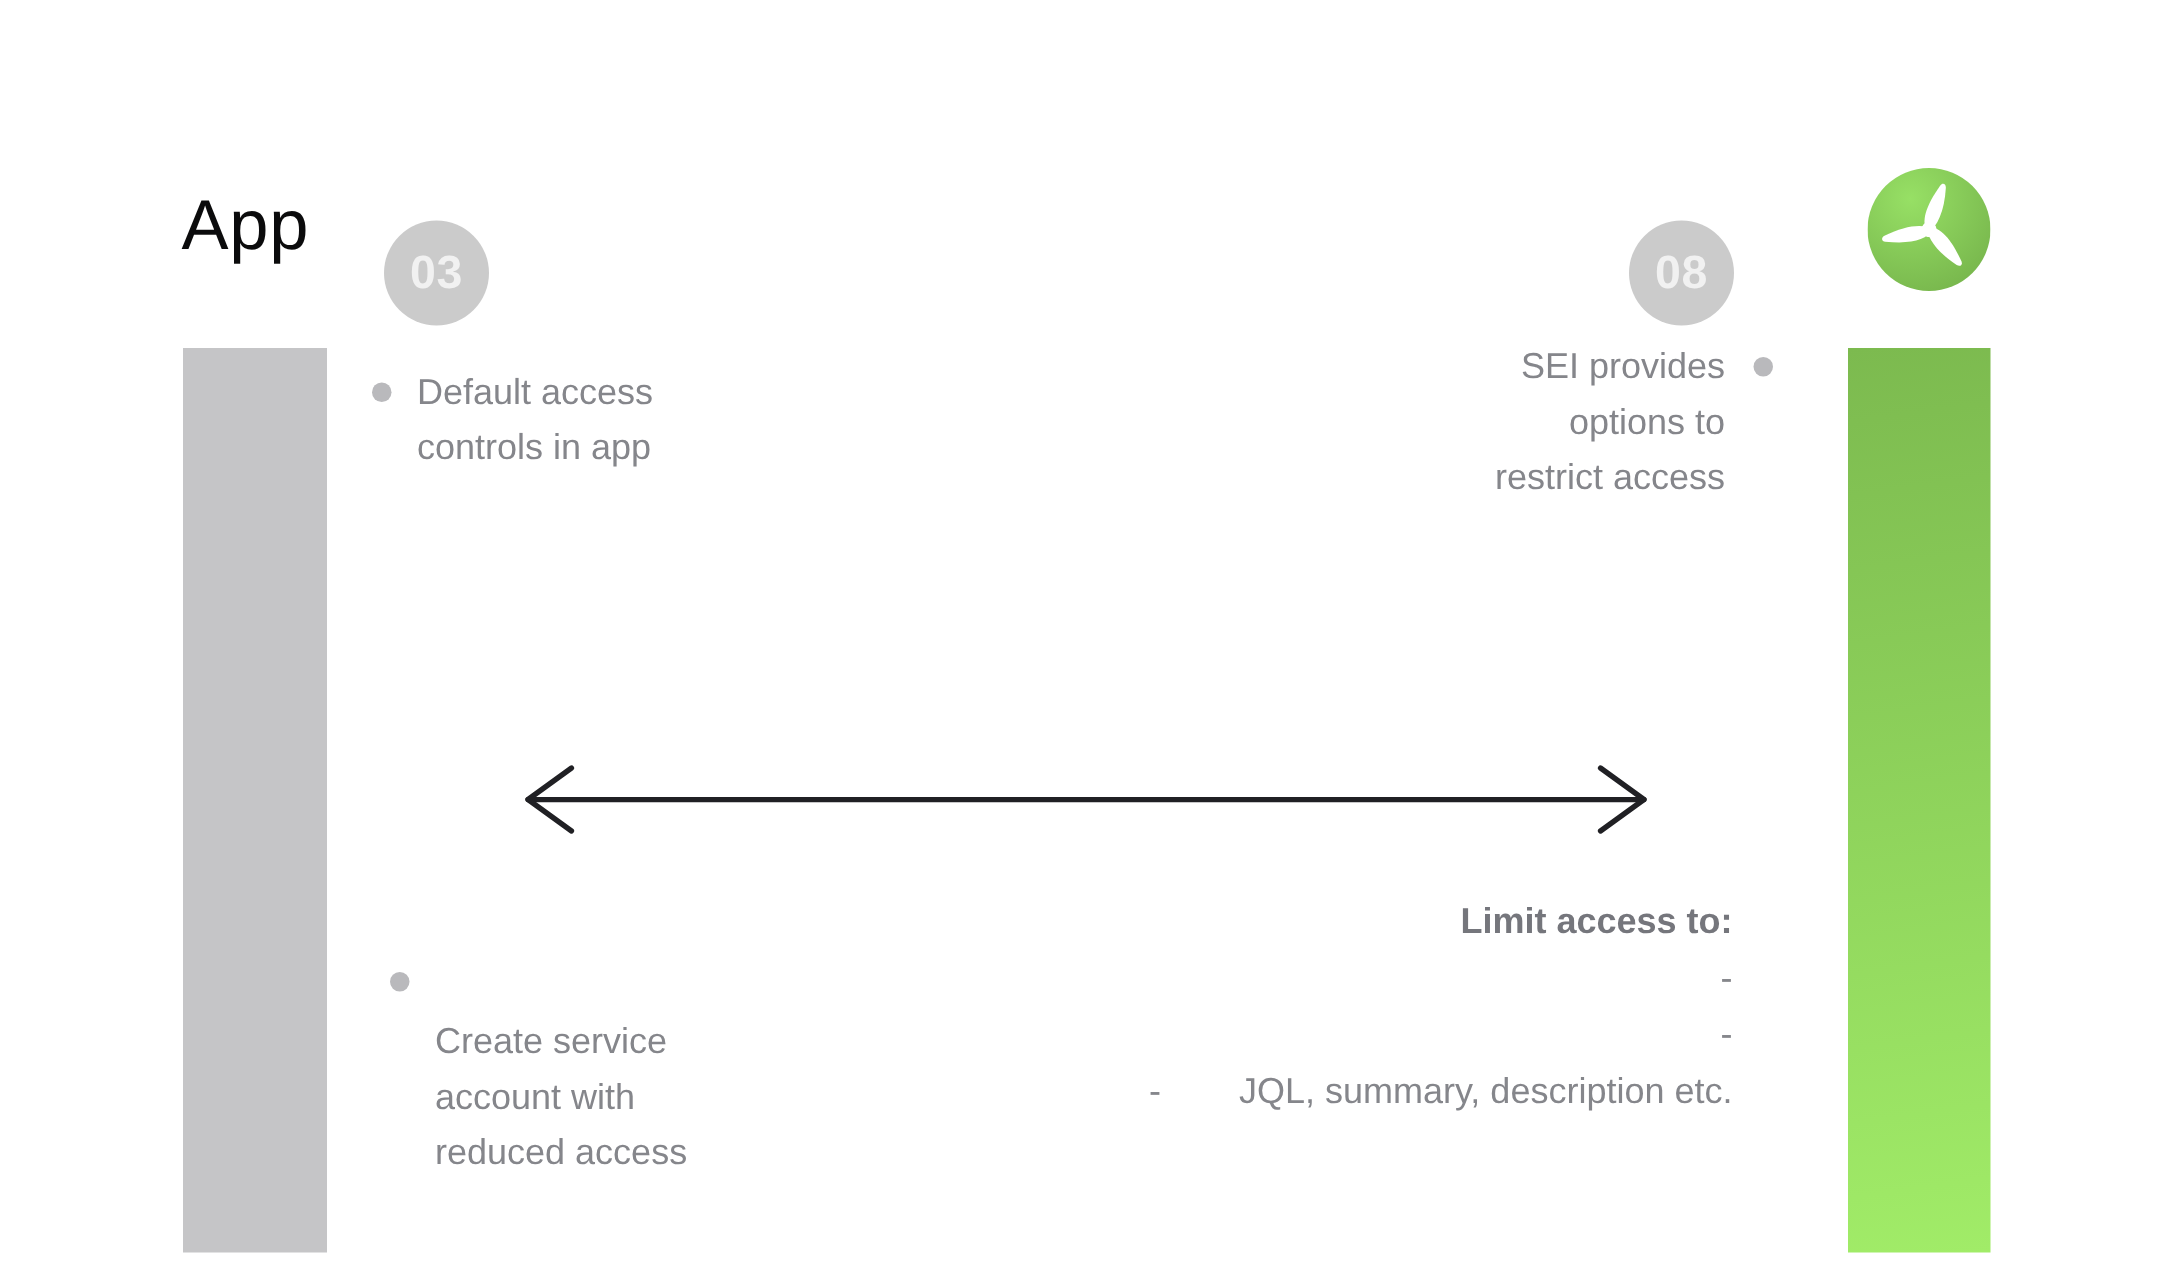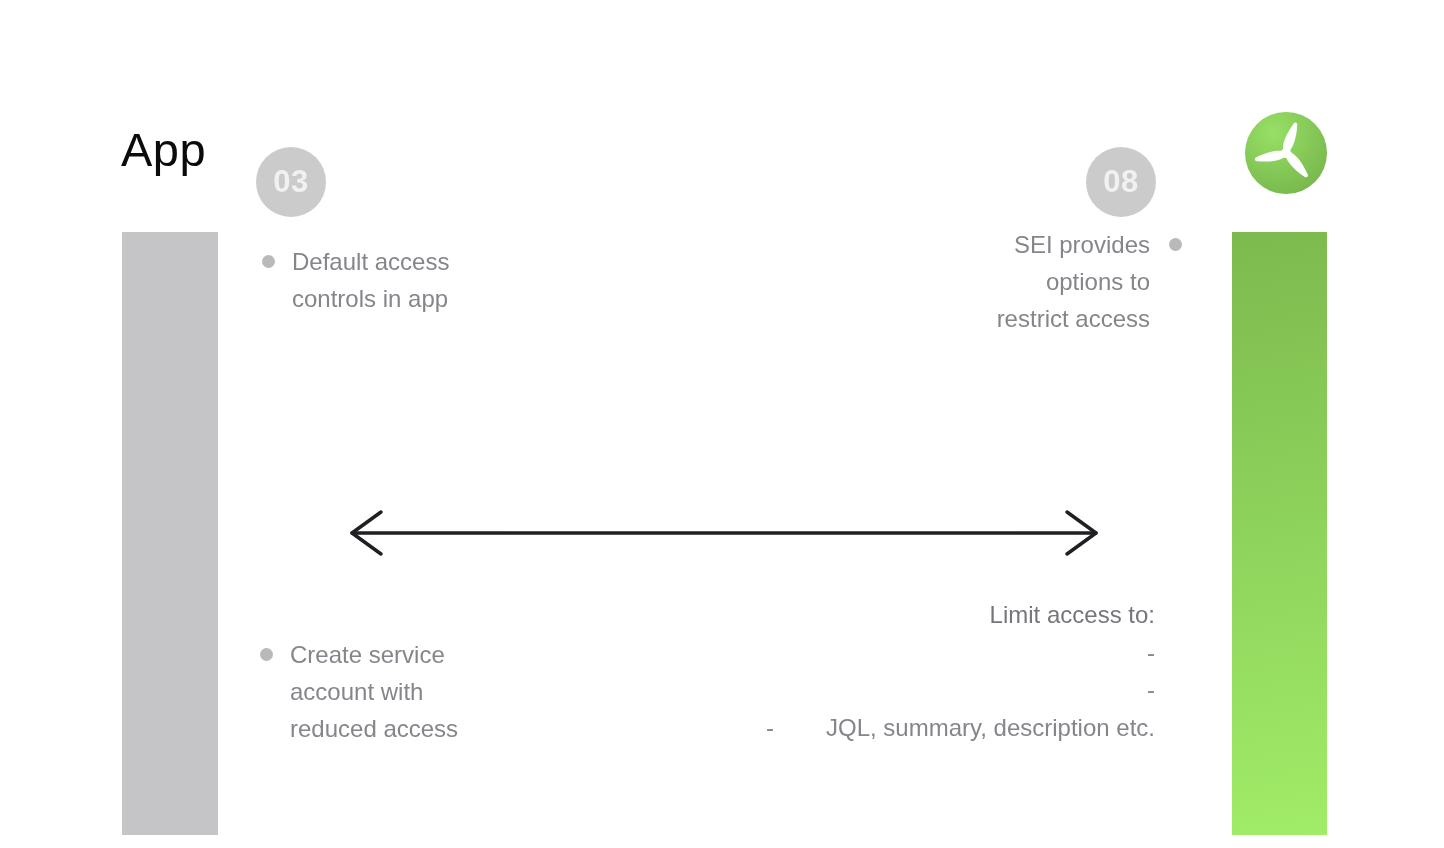--- a/index.html
+++ b/index.html
@@ -81,24 +81,24 @@
     line-height: 37px;
     color: var(--text-gray, #85868b);
   }
   .bullet {
     width: 13px; height: 13px;
     border-radius: 50%;
     background: var(--bullet-gray, #b9b9bc);
     flex: 0 0 13px;
     margin-top: 12px;
   }
-  .item-1 { left: 262px; top: 243px; gap: 17px; }
+  .item-1 { left: 248px; top: 243px; gap: 17px; }
   .item-1 .step-text { width: 200px; }
   .item-2 { left: 260px; top: 636px; gap: 17px; }
-  .item-2 .step-text { width: 200px; }
+  .item-2 .step-text { width: 200px; margin-top: 40px; }
   .item-3 { right: 262px; top: 226px; gap: 19px; }
   .item-3 .step-text { width: 172px; text-align: right; }
   .flow-arrow {
     position: absolute;
     left: 346px; top: 503px;
     width: 756px; height: 60px;
   }
   .flow-arrow svg { display: block; }
   .flow-arrow path, .flow-arrow line {
     stroke: var(--arrow-black, #202024);
@@ -109,21 +109,21 @@
   }
   .limit-block {
     position: absolute;
     right: 289px; top: 596px;
     text-align: right;
     font-size: 24px;
     line-height: 37.5px;
     color: var(--text-gray, #85868b);
   }
   .limit-heading {
-    font-weight: 400;
+    font-weight: 700;
     color: var(--heading-gray, #75767c);
   }
   .limit-row {
     display: flex;
     justify-content: flex-end;
     gap: 52px;
   }
 </style>
 </head>
 <body>

